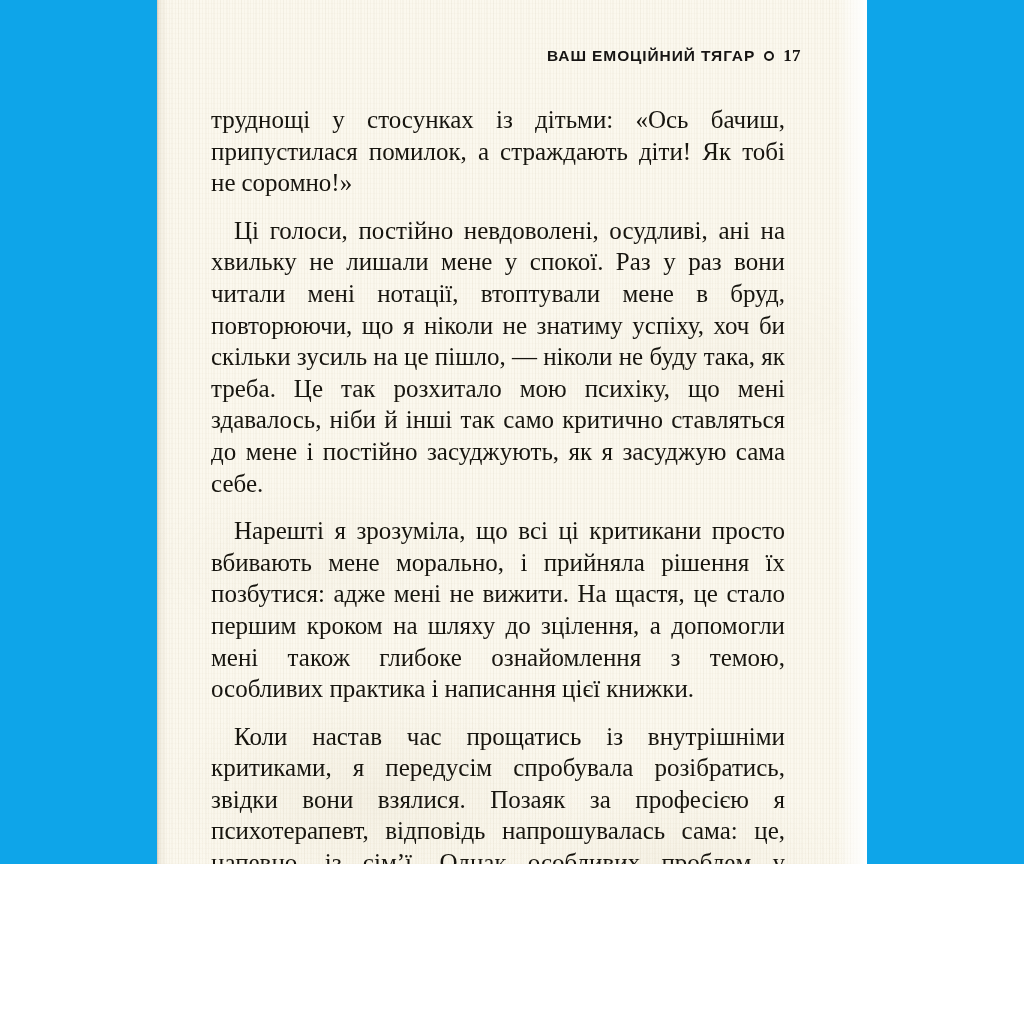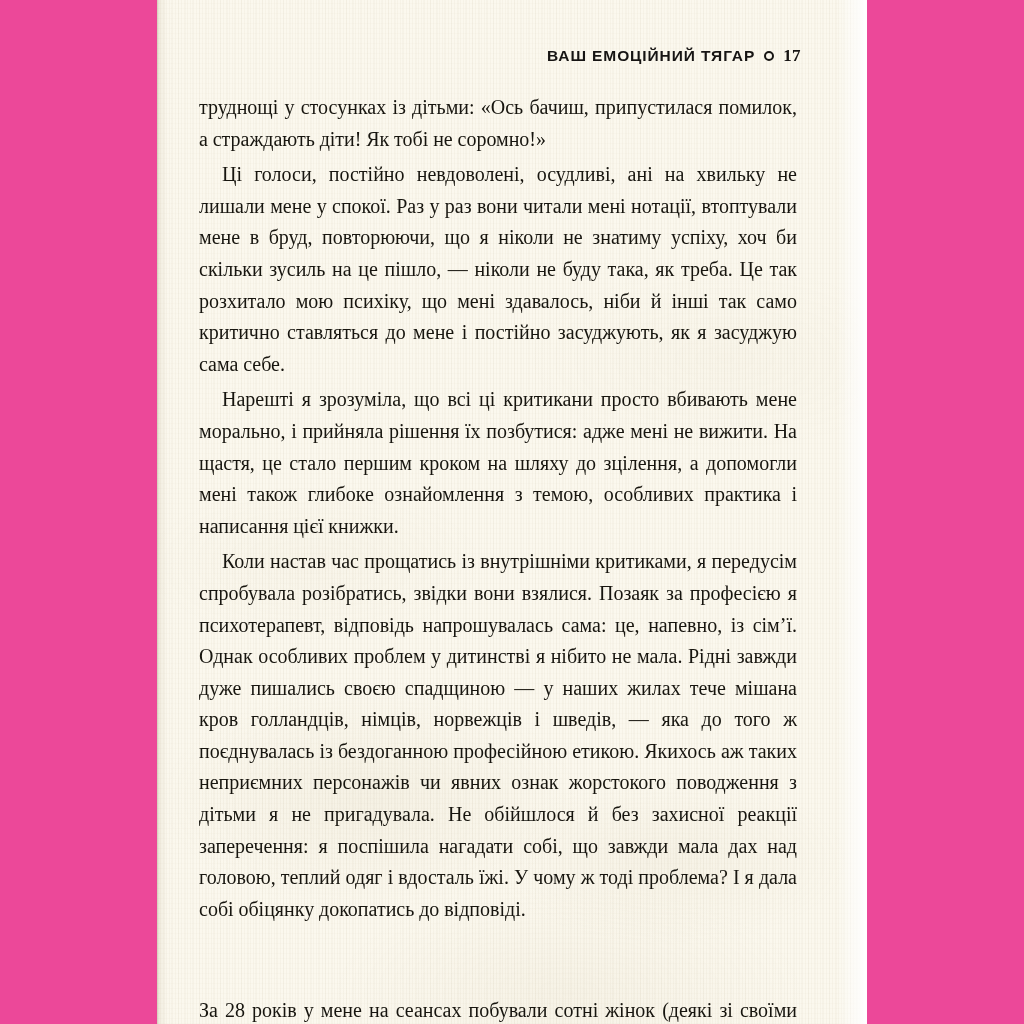--- a/index.html
+++ b/index.html
@@ -4,23 +4,23 @@
 <style>
   html, body {
     margin: 0;
     padding: 0;
     background: #ffffff;
   }
 
   #page {
     position: relative;
     width: 1024px;
-    height: 1024px;
+    height: 864px;
     overflow: hidden;
-    background: #ec4899;
+    background: #0ea5e9;
     font-family: "Liberation Serif", "DejaVu Serif", serif;
   }
 
   
   .paper {
     position: absolute;
     left: 157px;
     top: 0;
     width: 710px;
     height: 1024px;
@@ -125,22 +125,22 @@
   }
 
   .body-block {
     position: absolute;
     top: 88px;
     left: 0;
     width: 606px;
   }
 
   p.para {
-    margin: 4px;
-    font-size: 20px;
+    margin: 16px;
+    font-size: 25px;
     line-height: 31.6px;
     text-align: justify;
     text-justify: inter-word;
     color: #17150f;
     hyphens: manual;
     word-spacing: -0.2px;
   }
 
   p.indent {
     text-indent: 23px;

